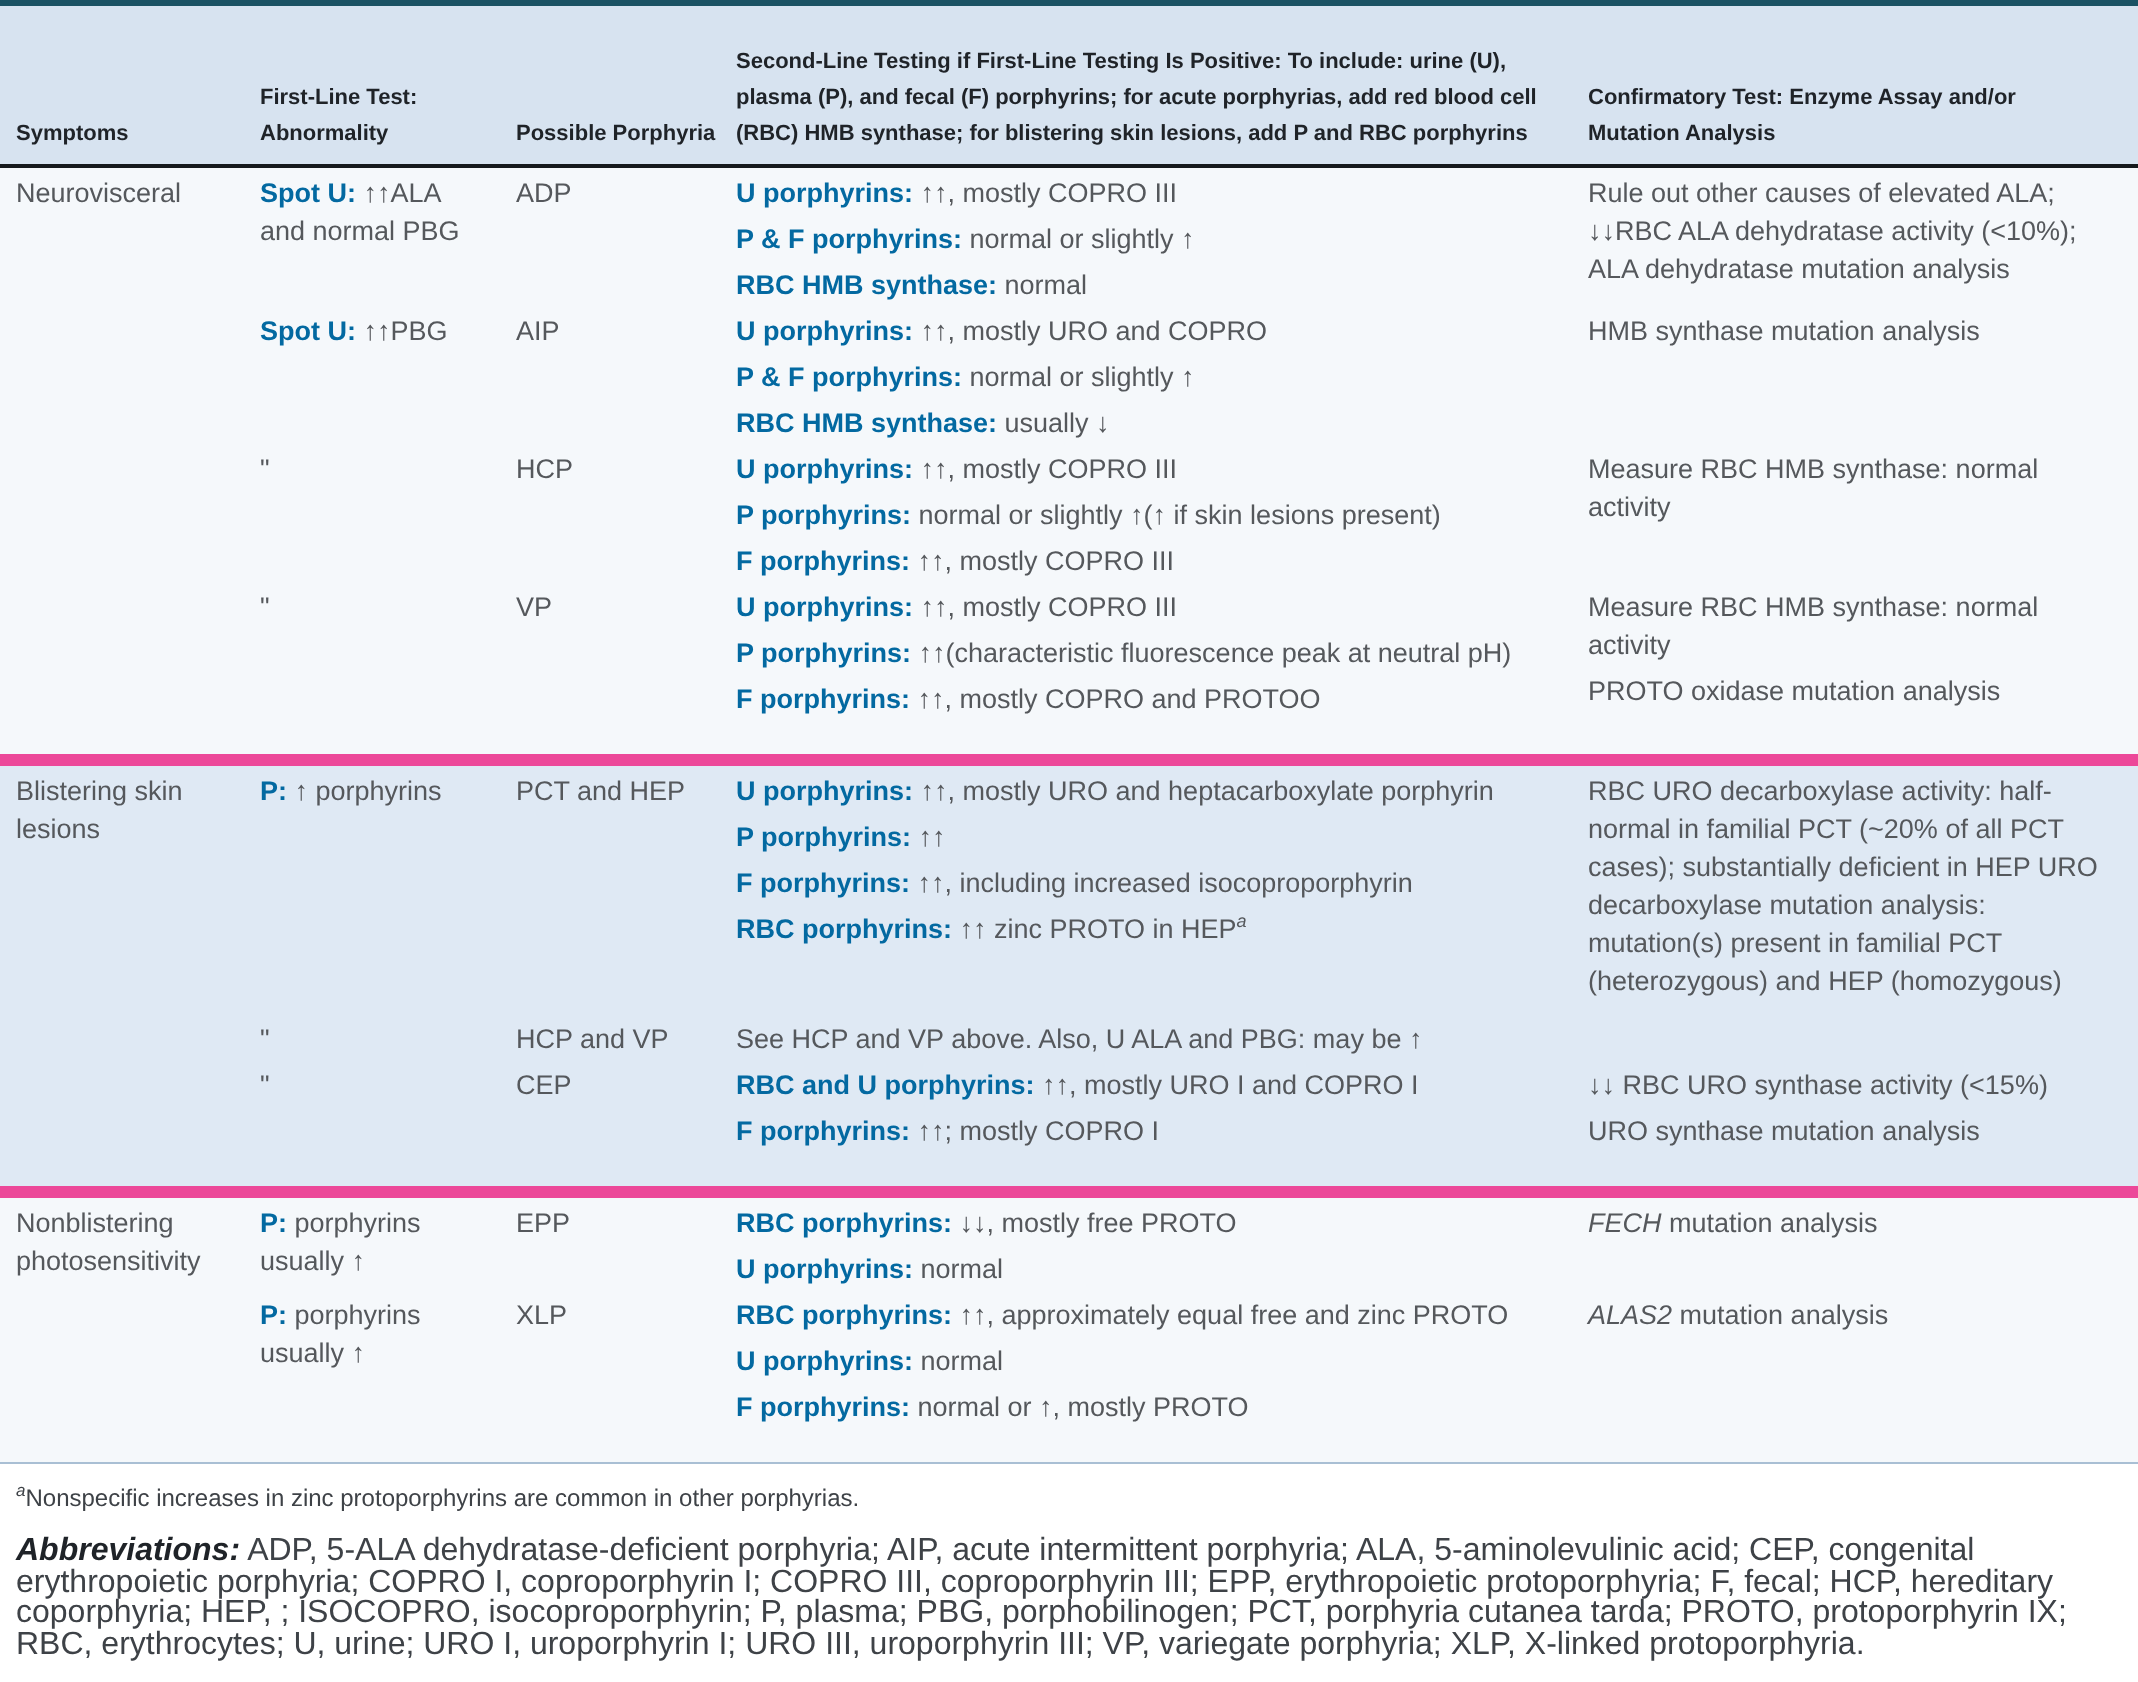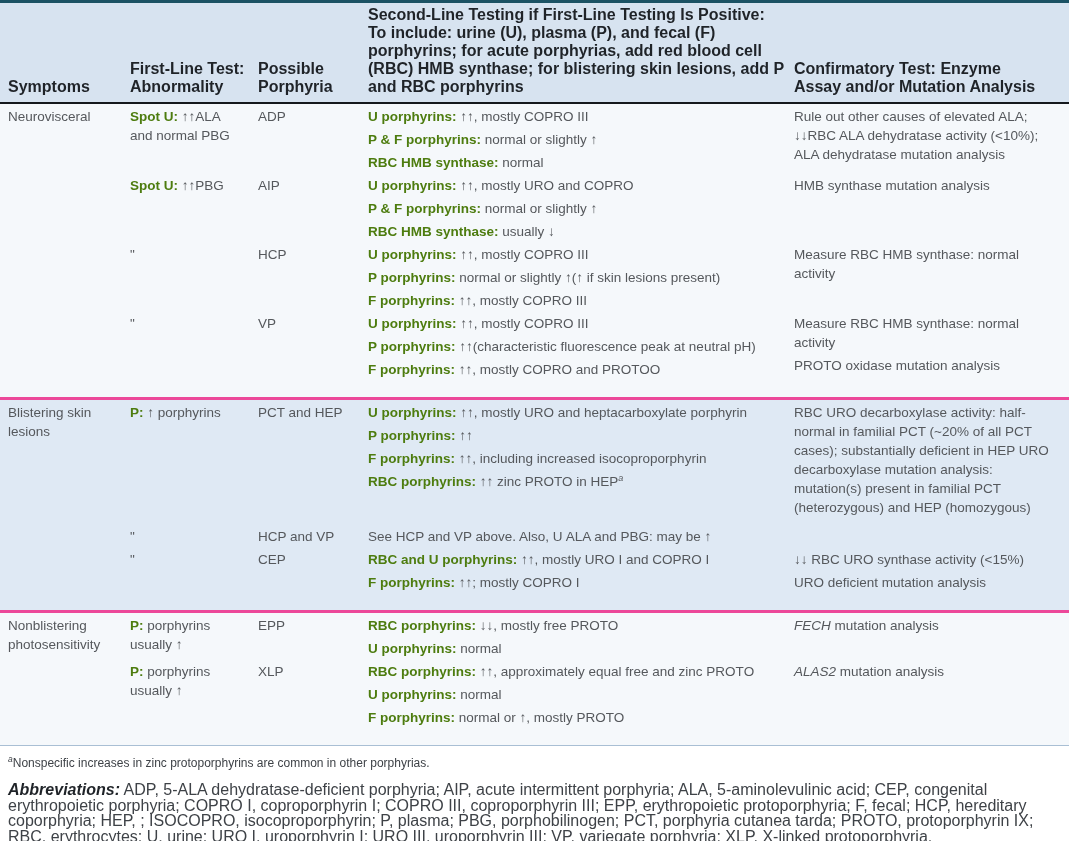--- a/index.html
+++ b/index.html
@@ -24,37 +24,37 @@
   .thead{
     background:#d7e3f0;
     border-bottom:2px solid #15191d;
     align-items:end;
     padding-top:3px;
     padding-bottom:6px;
     min-height:81px;
   }
   .thead .hcell{
     font-weight:bold;
-    font-size:16px;
+    font-size:11px;
     line-height:18px;
     color:#1f2328;
     padding-right:10px;
   }
   
   .section{padding:3px 0 14px 0;background:#f5f8fb;}
   .section.tinted{background:#dfe9f4;}
-  .section + .section{border-top:3px solid #ec4899;}
+  .section + .section{border-top:6px solid #ec4899;}
   .cell{padding-right:12px;}
   .ln{
     margin:0 0 4px 0;
     font-size:13.5px;
     line-height:19px;
     color:#55585c;
   }
-  .ln b{color:#4d7c0f;font-weight:bold;}
+  .ln b{color:#0369a1;font-weight:bold;}
   .ln i{font-style:italic;margin-top:31px;}
   .ln sup{font-size:9px;vertical-align:super;line-height:0;font-style:italic;}
   .sec-1 .grid-row:nth-child(2){margin-top:6px;}
   
   .footnotes{padding:10px 10px 0 8px;}
   .fnote{font-size:12px;line-height:15px;color:#3e4247;margin:0 0 11px 0;}
   .fnote sup{font-size:8.5px;vertical-align:super;line-height:0;font-style:italic;}
   .abbr{font-size:16px;line-height:15.5px;color:#3e4247;margin:0 0 10px 0;}
   .bi{font-weight:bold;font-style:italic;color:#1f2328;}
   .src{font-size:12px;line-height:15px;color:#3e4247;margin:12px;}
@@ -187,21 +187,21 @@
             </div>
             <div class="cell">
               <p class="ln">CEP</p>
             </div>
             <div class="cell">
               <p class="ln"><b>RBC and U porphyrins:</b> ↑↑, mostly URO I and COPRO I</p>
               <p class="ln"><b>F porphyrins:</b> ↑↑; mostly COPRO I</p>
             </div>
             <div class="cell">
               <p class="ln">↓↓ RBC URO synthase activity (&lt;15%)</p>
-              <p class="ln">URO deficient mutation analysis</p>
+              <p class="ln">URO synthase mutation analysis</p>
             </div>
           </div>
         </div>
         <div class="section sec-2">
           <div class="grid-row">
             <div class="cell">
               <p class="ln">Nonblistering photosensitivity</p>
             </div>
             <div class="cell">
               <p class="ln"><b>P:</b> porphyrins usually ↑</p>

